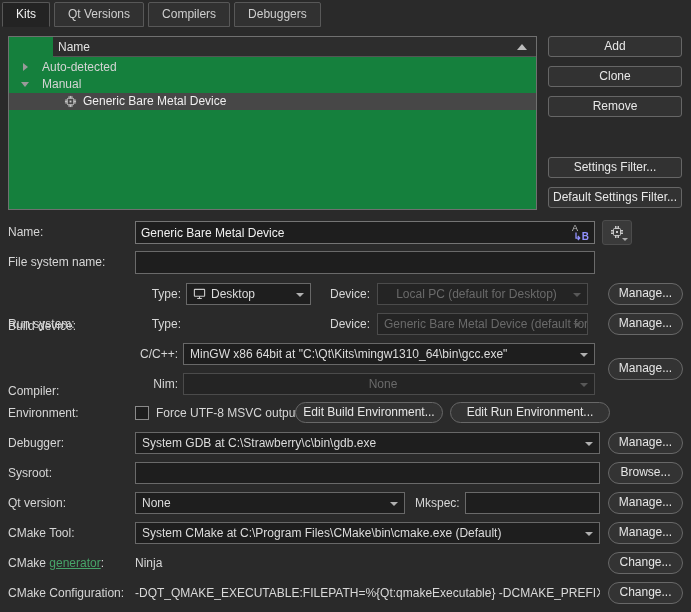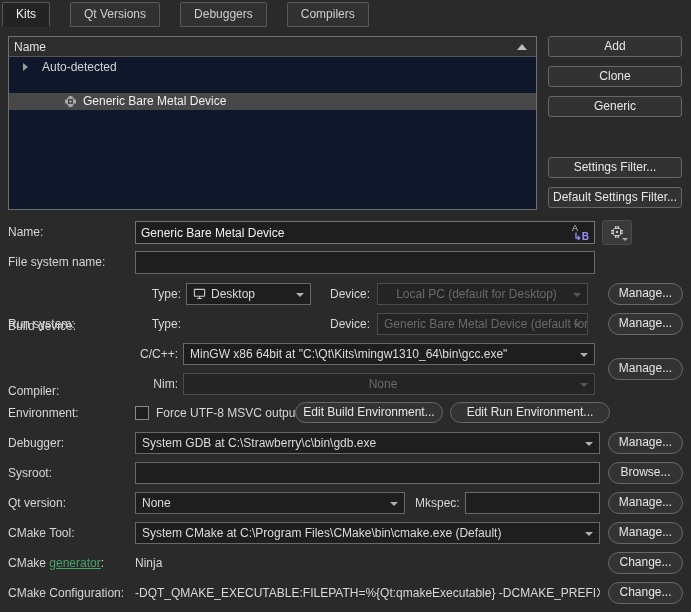--- a/index.html
+++ b/index.html
@@ -1,28 +1,28 @@
 <!DOCTYPE html>
 <html><head>
 <meta charset="utf-8">
 <style>
   html,body{margin:0;padding:0;background:#2a2a2a;}
   *{box-sizing:border-box;}
   .win{position:relative;width:691px;height:612px;background:#2a2a2a;
        font-family:"Liberation Sans",sans-serif;font-size:12px;color:#d6d6d6;overflow:hidden;}
 
   
-  .tabbar{position:absolute;top:2px;left:2px;display:flex;gap:20px;}
+  .tabbar{position:absolute;top:2px;left:2px;display:flex;gap:4px;}
   .tab{height:25px;line-height:23px;padding:0 13px;color:#cfcfcf;background:#313131;
        border:1px solid #585858;border-radius:2px 2px 0 0;cursor:default;}
   .tab.active{background:#232323;border-bottom-color:#232323;color:#f2f2f2;}
 
   
   .kitlist{position:absolute;left:8px;top:36px;width:529px;height:174px;
-           background:#0f172a;border:1px solid #707070;}
+           background:#15803d;border:1px solid #707070;padding-left:44px;}
   .klhead{position:relative;height:20px;line-height:20px;background:#2d2d2d;
           border-bottom:1px solid #555;color:#e2e2e2;padding-left:5px;}
   .sortarrow{position:absolute;right:9px;top:7px;width:0;height:0;
              border-left:5px solid transparent;border-right:5px solid transparent;
              border-bottom:6px solid #bdbdbd;}
   .krow{position:absolute;left:0;width:100%;height:17px;line-height:17px;color:#d4d4d4;}
   .krow.selected{background:#474747;color:#efefef;}
   .twisty-closed{position:absolute;left:14px;top:4px;width:0;height:0;
                  border-top:4px solid transparent;border-bottom:4px solid transparent;
                  border-left:5px solid #9a9a9a;}
@@ -76,50 +76,54 @@
   .valuetext{position:absolute;line-height:22px;color:#d9d9d9;white-space:nowrap;overflow:hidden;}
 </style>
 </head>
 <body>
 
 <div class="win">
 
   <div class="tabbar">
     <div class="tab active">Kits</div>
     <div class="tab">Qt Versions</div>
+    <div class="tab">Compilers</div>
     <div class="tab">Debuggers</div>
-    <div class="tab">Compilers</div>
   </div>
 
   <div class="kitlist">
     <div class="klhead">
       <span>Name</span>
       <span class="sortarrow"></span>
     </div>
     <div class="krow" style="top:22px;">
       <span class="twisty-closed"></span>
       <span class="ktext">Auto-detected</span>
+    </div>
+    <div class="krow" style="top:39px;">
+      <span class="twisty-open"></span>
+      <span class="ktext">Manual</span>
     </div>
     <div class="krow selected" style="top:56px;">
       <span class="kicon">
         <svg width="13" height="13" viewBox="0 0 14 14">
           <g stroke="#c9c9c9" stroke-width="1" fill="none">
             <rect x="3.5" y="3.5" width="7" height="7" rx="1"></rect>
             <path d="M5.5 1v2.5 M7 1v2.5 M8.5 1v2.5 M5.5 10.5V13 M7 10.5V13 M8.5 10.5V13 M1 5.5h2.5 M1 7h2.5 M1 8.5h2.5 M10.5 5.5H13 M10.5 7H13 M10.5 8.5H13"></path>
           </g>
           <rect x="6" y="6" width="2" height="2" fill="#c9c9c9"></rect>
         </svg>
       </span>
       <span class="ktext2">Generic Bare Metal Device</span>
     </div>
   </div>
 
   <div class="sbtn" style="top:36px;">Add</div>
   <div class="sbtn" style="top:66px;">Clone</div>
-  <div class="sbtn" style="top:96px;">Generic</div>
+  <div class="sbtn" style="top:96px;">Remove</div>
   <div class="sbtn" style="top:157px;">Settings Filter...</div>
   <div class="sbtn" style="top:187px;">Default Settings Filter...</div>
 
   <div class="flabel" style="top:221px;text-align:center;">Name:</div>
   <div class="fieldwrap" style="left:135px;top:221px;width:460px;">
     <input value="Generic Bare Metal Device" style="">
     <span class="abicon">
         <span class="a">A</span>
         <span class="b">↳B</span>
       </span>

